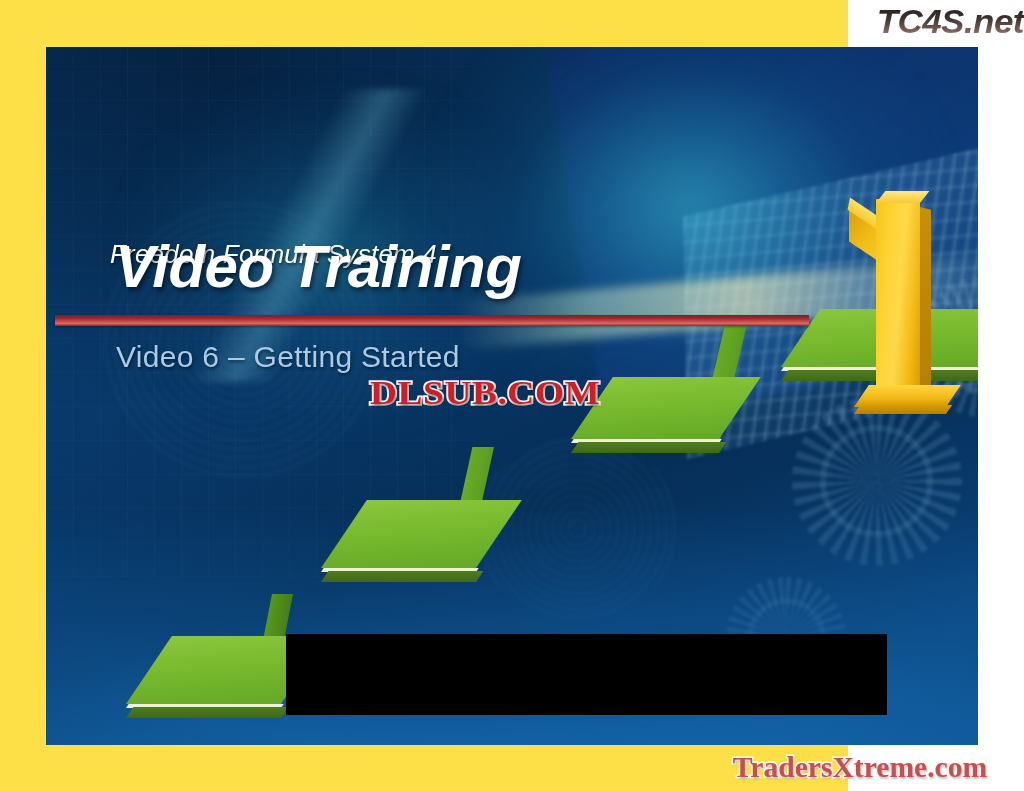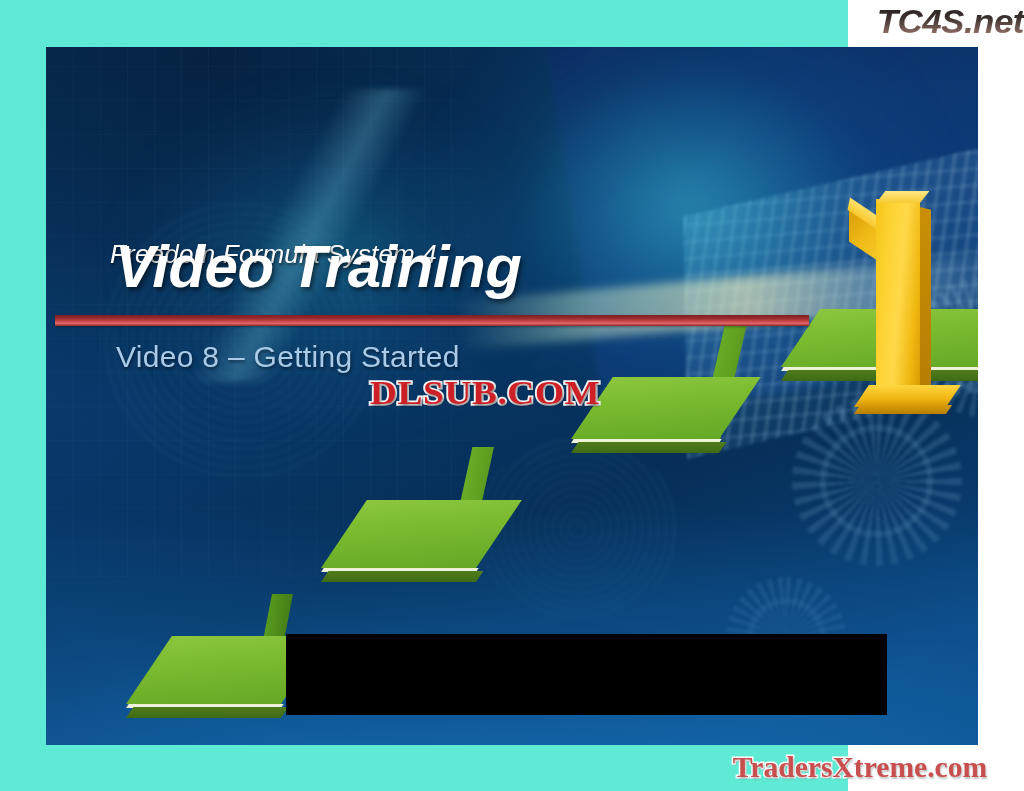--- a/index.html
+++ b/index.html
@@ -10,21 +10,21 @@
     width: 1024px;
     height: 791px;
     overflow: hidden;
     font-family: "Liberation Sans", sans-serif;
   }
 
   #page {
     position: relative;
     width: 848px;
     height: 791px;
-    background: #5eead4;
+    background: #fde047;
   }
 
   
   #tc4s-logo {
     position: absolute;
     left: 828px;
     top: 2px;
     width: 196px;
     height: 40px;
     font-size: 33px;
@@ -457,21 +457,21 @@
       <div class="one-base"></div>
       <div class="one-base-front"></div>
     </div>
 
     <div id="eyebrow">Freedom Formula System 4</div>
 
     <div id="main-title">Video Training</div>
 
     <div id="divider"></div>
 
-    <div id="subtitle">Video 8 – Getting Started</div>
+    <div id="subtitle">Video 6 – Getting Started</div>
 
     <div id="dlsub-watermark">DLSUB.COM</div>
 
     <div id="redaction-bar"></div>
 
   </div>
 
   <div id="tradersxtreme-logo">TradersXtreme.com</div>
 
 </div>

